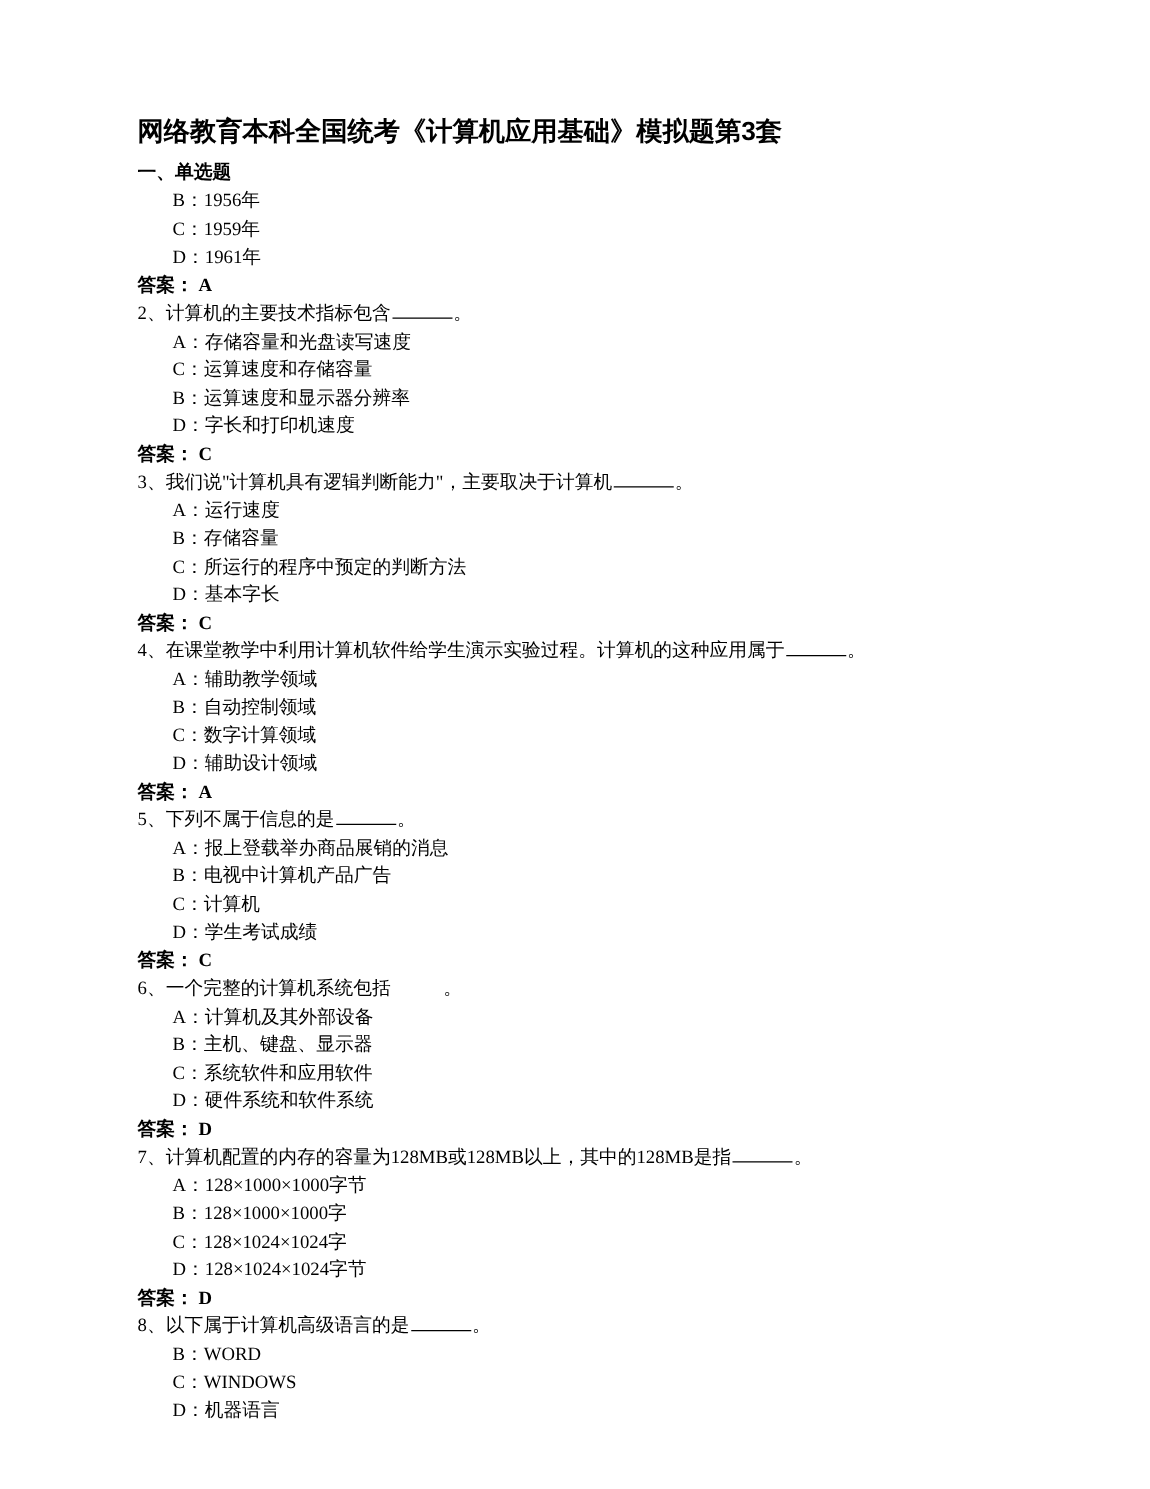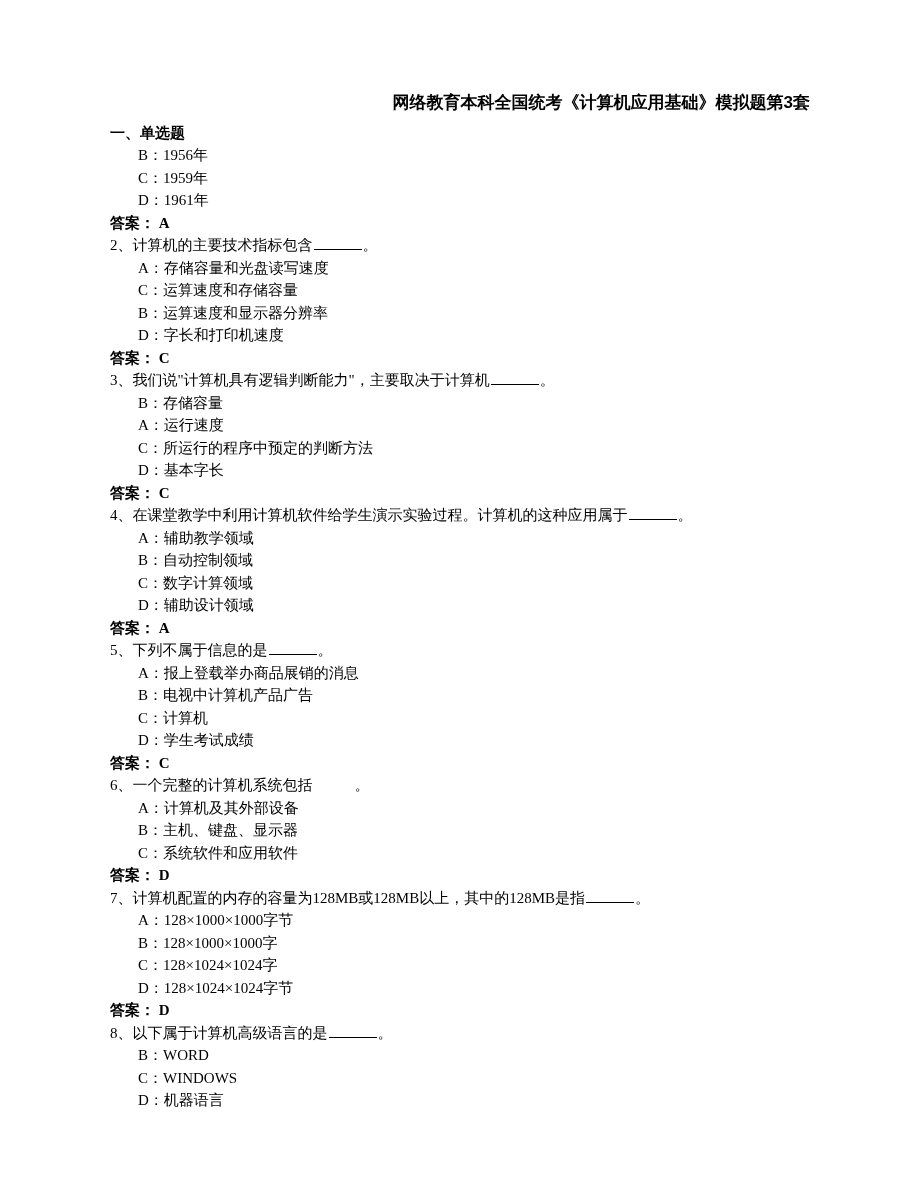--- a/index.html
+++ b/index.html
@@ -7,29 +7,29 @@
       font-size: 15px;
       line-height: 1.5;
       color: #000;
       background: #fff;
       margin: 0;
       padding: 90px 110px 60px 110px;
       width: 920px;
       box-sizing: border-box;
     }
     .title {
-      text-align: right;
-      font-size: 17px;
+      text-align: left;
+      font-size: 21px;
       font-weight: bold;
       margin-bottom: 6px;
       font-family: "SimHei", "黑体", sans-serif;
     }
     .section-header {
       font-weight: bold;
-      font-family: Liberation Serif, serif;
+      font-family: Liberation Mono, monospace;
     }
     .question-stem {
       margin: 0;
     }
     .option {
       margin: 0;
       padding-left: 28px;
     }
     .answer-line {
       font-weight: bold;
@@ -59,41 +59,42 @@
     <div class="option"><span>C：</span><span>1959年</span></div>
     <div class="option"><span>D：</span><span>1961年</span></div>
     <div class="answer-line"><span>答案：</span><span> </span><span>A</span></div>
     <div class="question-stem"><span>2、</span><span>计算机的主要技术指标包含</span><span class="blank"></span><span>。</span></div>
     <div class="option"><span>A：</span><span>存储容量和光盘读写速度</span></div>
     <div class="option"><span>C：</span><span>运算速度和存储容量</span></div>
     <div class="option"><span>B：</span><span>运算速度和显示器分辨率</span></div>
     <div class="option"><span>D：</span><span>字长和打印机速度</span></div>
     <div class="answer-line"><span>答案：</span><span> </span><span>C</span></div>
     <div class="question-stem"><span>3、</span><span>我们说"计算机具有逻辑判断能力"，主要取决于计算机</span><span class="blank"></span><span>。</span></div>
+    <div class="option"><span>A：</span><span>运行速度</span></div>
     <div class="option"><span>B：</span><span>存储容量</span></div>
-    <div class="option"><span>A：</span><span>运行速度</span></div>
     <div class="option"><span>C：</span><span>所运行的程序中预定的判断方法</span></div>
     <div class="option"><span>D：</span><span>基本字长</span></div>
     <div class="answer-line"><span>答案：</span><span> </span><span>C</span></div>
     <div class="question-stem"><span>4、</span><span>在课堂教学中利用计算机软件给学生演示实验过程。计算机的这种应用属于</span><span class="blank"></span><span>。</span></div>
     <div class="option"><span>A：</span><span>辅助教学领域</span></div>
     <div class="option"><span>B：</span><span>自动控制领域</span></div>
     <div class="option"><span>C：</span><span>数字计算领域</span></div>
     <div class="option"><span>D：</span><span>辅助设计领域</span></div>
     <div class="answer-line"><span>答案：</span><span> </span><span>A</span></div>
     <div class="question-stem"><span>5、</span><span>下列不属于信息的是</span><span class="blank"></span><span>。</span></div>
     <div class="option"><span>A：</span><span>报上登载举办商品展销的消息</span></div>
     <div class="option"><span>B：</span><span>电视中计算机产品广告</span></div>
     <div class="option"><span>C：</span><span>计算机</span></div>
     <div class="option"><span>D：</span><span>学生考试成绩</span></div>
     <div class="answer-line"><span>答案：</span><span> </span><span>C</span></div>
     <div class="question-stem"><span>6、</span><span>一个完整的计算机系统包括</span><span class="blank blank-wide" style="border-bottom: none; width: 40px;"></span><span>。</span></div>
     <div class="option"><span>A：</span><span>计算机及其外部设备</span></div>
     <div class="option"><span>B：</span><span>主机、键盘、显示器</span></div>
     <div class="option"><span>C：</span><span>系统软件和应用软件</span></div>
+    <div class="option"><span>D：</span><span>硬件系统和软件系统</span></div>
     <div class="answer-line"><span>答案：</span><span> </span><span>D</span></div>
     <div class="question-stem"><span>7、</span><span>计算机配置的内存的容量为128MB或128MB以上，其中的128MB是指</span><span class="blank"></span><span>。</span></div>
     <div class="option"><span>A：</span><span>128×1000×1000字节</span></div>
     <div class="option"><span>B：</span><span>128×1000×1000字</span></div>
     <div class="option"><span>C：</span><span>128×1024×1024字</span></div>
     <div class="option"><span>D：</span><span>128×1024×1024字节</span></div>
     <div class="answer-line"><span>答案：</span><span> </span><span>D</span></div>
     <div class="question-stem"><span>8、</span><span>以下属于计算机高级语言的是</span><span class="blank"></span><span>。</span></div>
     <div class="option"><span>B：</span><span>WORD</span></div>
     <div class="option"><span>C：</span><span>WINDOWS</span></div>

